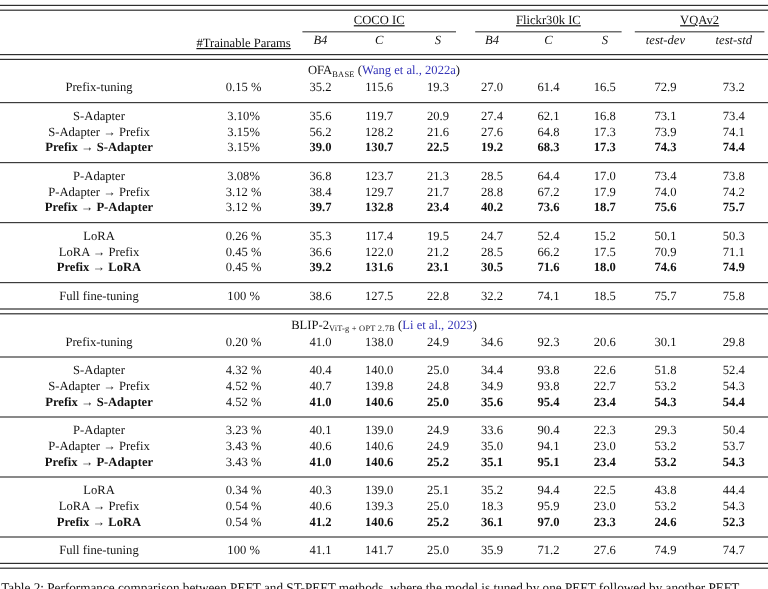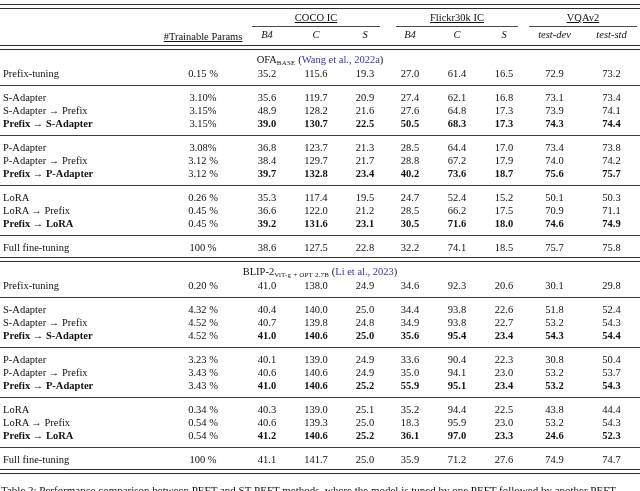--- a/index.html
+++ b/index.html
@@ -25,21 +25,21 @@
 
   
   tr.rule-row td{padding:5px 0;}
   .sline{height:1px;background:#3c3c3c;font-size:0;line-height:0;}
   tr.drule-row td{padding:2.5px 0;}
   .dline{height:3px;border-top:1px solid #2f2f2f;border-bottom:1px solid #2f2f2f;font-size:0;line-height:0;box-sizing:content-box;}
   tr.toprule-row td{padding:1px 0 2px;}
 
   
   tr.data-row td{height:13px;line-height:13px;white-space:nowrap;}
-  td.method{text-align:left;padding-left:3px;}
+  td.method{text-align:center;padding-left:3px;}
   td.params,td.val{text-align:center;}
   tr.boldrow td.method,tr.boldrow td.val{font-weight:bold;font-family:Liberation Serif, serif;}
   tr.sec-title td{height:15px;line-height:15px;text-align:center;}
   sub.modsub{font-size:7px;line-height:0;vertical-align:-2px;letter-spacing:0.2px;margin-top:36px;}
   a.cite{color:#3434b8;text-decoration:none;cursor:pointer;}
 
   
   .caption{margin-top:8px;font-size:11px;line-height:13px;white-space:nowrap;overflow:hidden;text-align:justify;padding:0 1px;}
 </style>
 </head>
@@ -124,36 +124,36 @@
           <td class="val">20.9</td>
           <td class="val">27.4</td>
           <td class="val">62.1</td>
           <td class="val">16.8</td>
           <td class="val">73.1</td>
           <td class="val">73.4</td>
         </tr>
         <tr class="data-row">
           <td class="method">S-Adapter → Prefix</td>
           <td class="params">3.15%</td>
-          <td class="val">48.9</td>
+          <td class="val">56.2</td>
           <td class="val">128.2</td>
           <td class="val">21.6</td>
           <td class="val">27.6</td>
           <td class="val">64.8</td>
           <td class="val">17.3</td>
           <td class="val">73.9</td>
           <td class="val">74.1</td>
         </tr>
         <tr class="data-row boldrow">
           <td class="method">Prefix → S-Adapter</td>
           <td class="params">3.15%</td>
           <td class="val">39.0</td>
           <td class="val">130.7</td>
           <td class="val">22.5</td>
-          <td class="val">50.5</td>
+          <td class="val">19.2</td>
           <td class="val">68.3</td>
           <td class="val">17.3</td>
           <td class="val">74.3</td>
           <td class="val">74.4</td>
         </tr>
         <tr class="rule-row">
           <td colspan="10">
             <div class="sline"></div>
           </td>
         </tr>
@@ -319,42 +319,42 @@
         </tr>
         <tr class="data-row">
           <td class="method">P-Adapter</td>
           <td class="params">3.23 %</td>
           <td class="val">40.1</td>
           <td class="val">139.0</td>
           <td class="val">24.9</td>
           <td class="val">33.6</td>
           <td class="val">90.4</td>
           <td class="val">22.3</td>
-          <td class="val">30.8</td>
+          <td class="val">29.3</td>
           <td class="val">50.4</td>
         </tr>
         <tr class="data-row">
           <td class="method">P-Adapter → Prefix</td>
           <td class="params">3.43 %</td>
           <td class="val">40.6</td>
           <td class="val">140.6</td>
           <td class="val">24.9</td>
           <td class="val">35.0</td>
           <td class="val">94.1</td>
           <td class="val">23.0</td>
           <td class="val">53.2</td>
           <td class="val">53.7</td>
         </tr>
         <tr class="data-row boldrow">
           <td class="method">Prefix → P-Adapter</td>
           <td class="params">3.43 %</td>
           <td class="val">41.0</td>
           <td class="val">140.6</td>
           <td class="val">25.2</td>
-          <td class="val">55.9</td>
+          <td class="val">35.1</td>
           <td class="val">95.1</td>
           <td class="val">23.4</td>
           <td class="val">53.2</td>
           <td class="val">54.3</td>
         </tr>
         <tr class="rule-row">
           <td colspan="10">
             <div class="sline"></div>
           </td>
         </tr>

